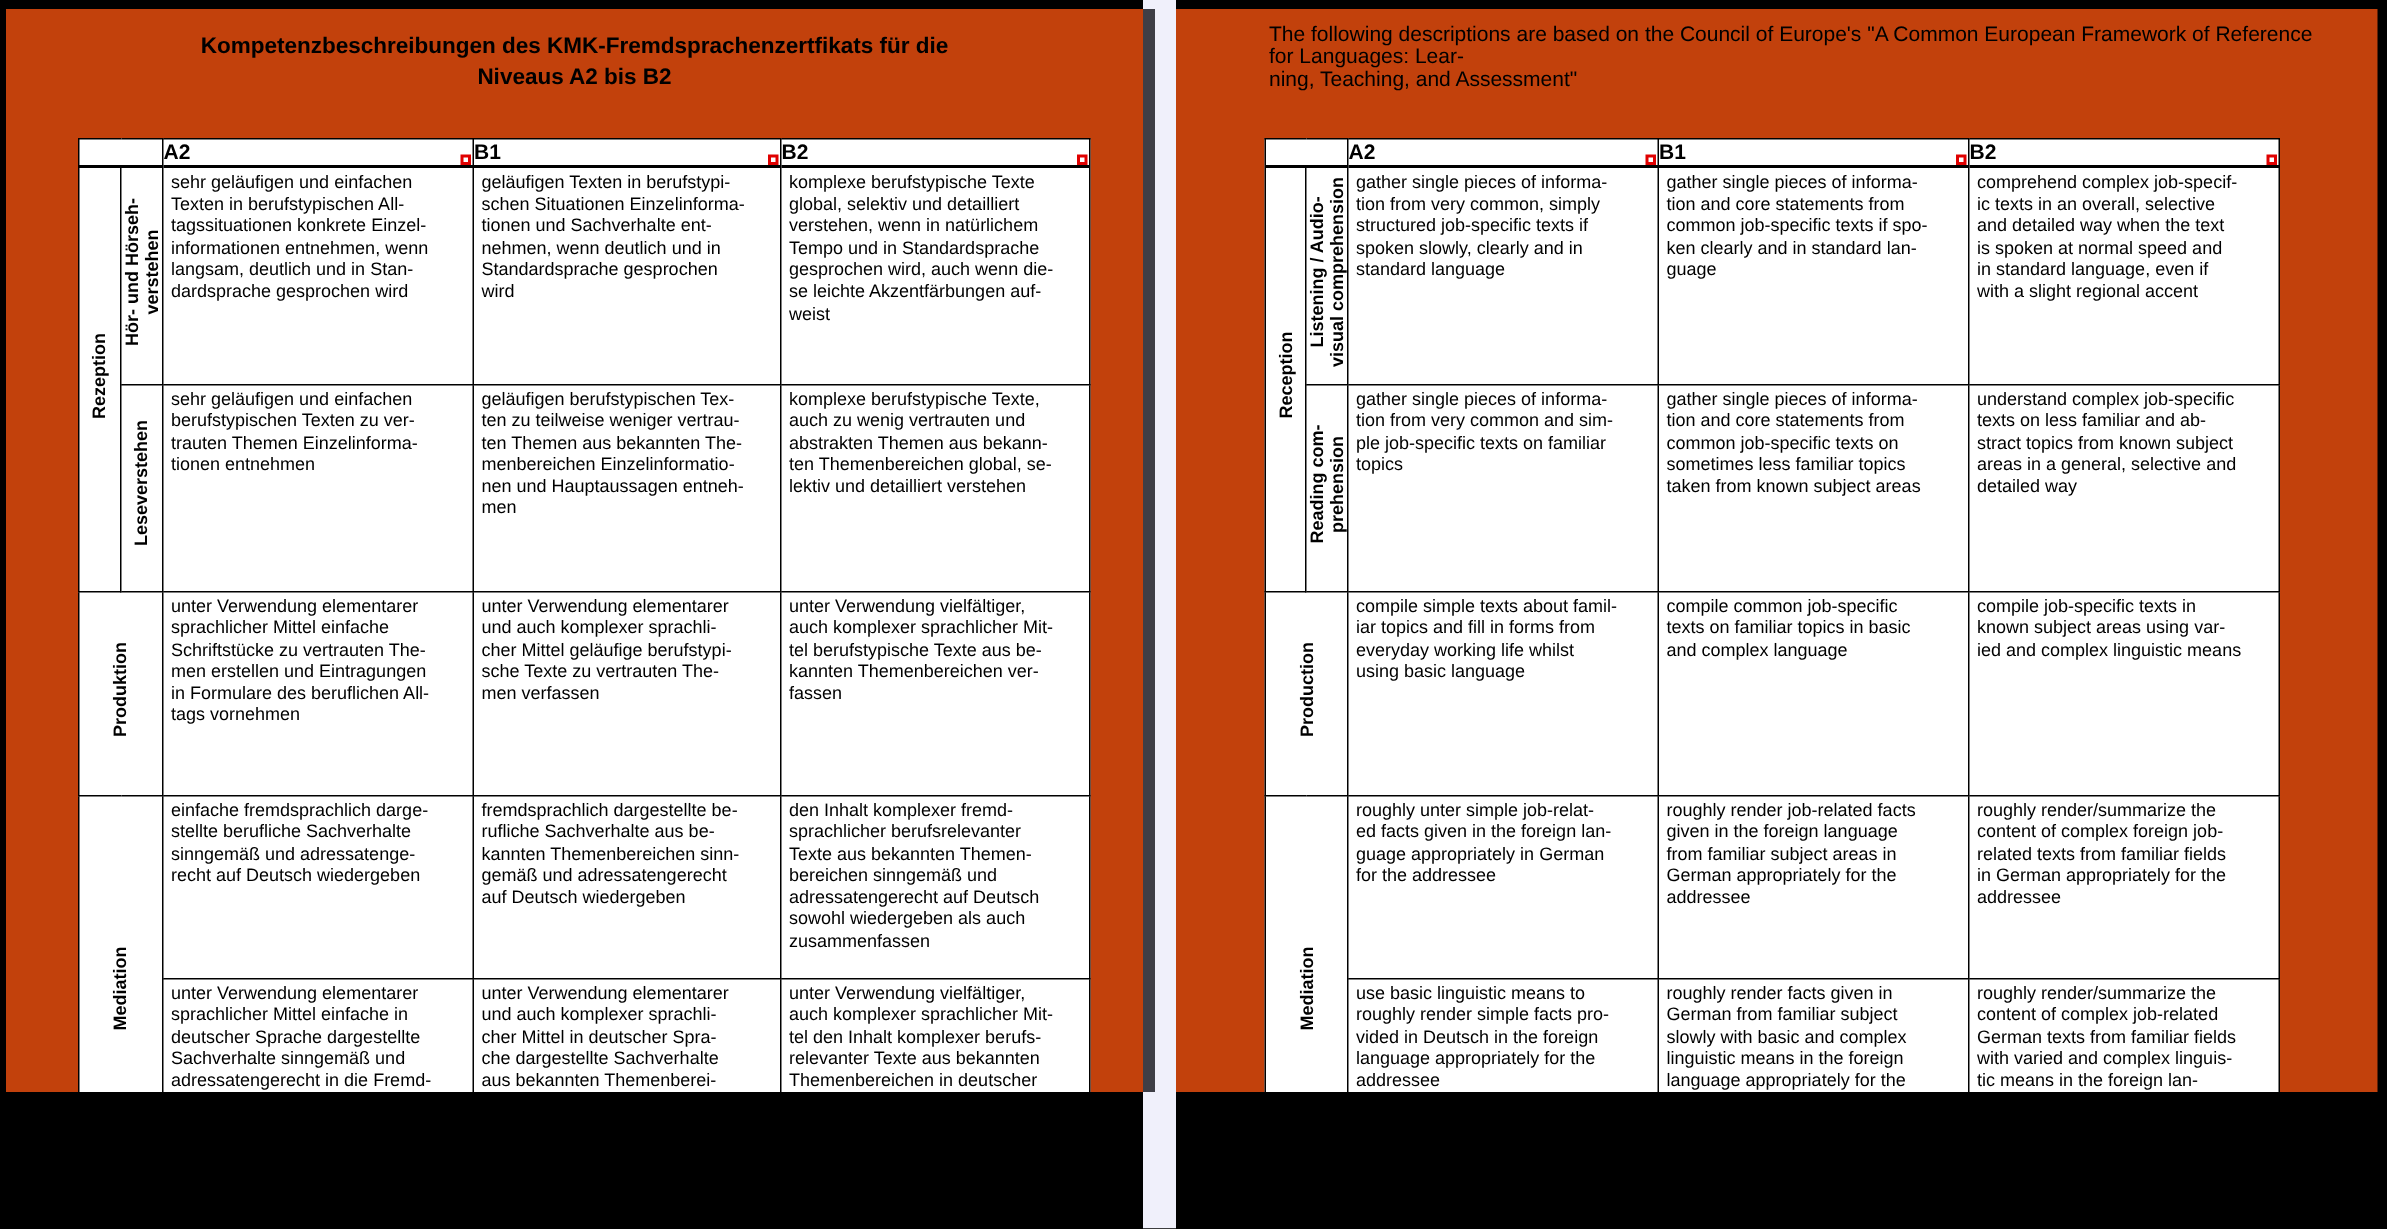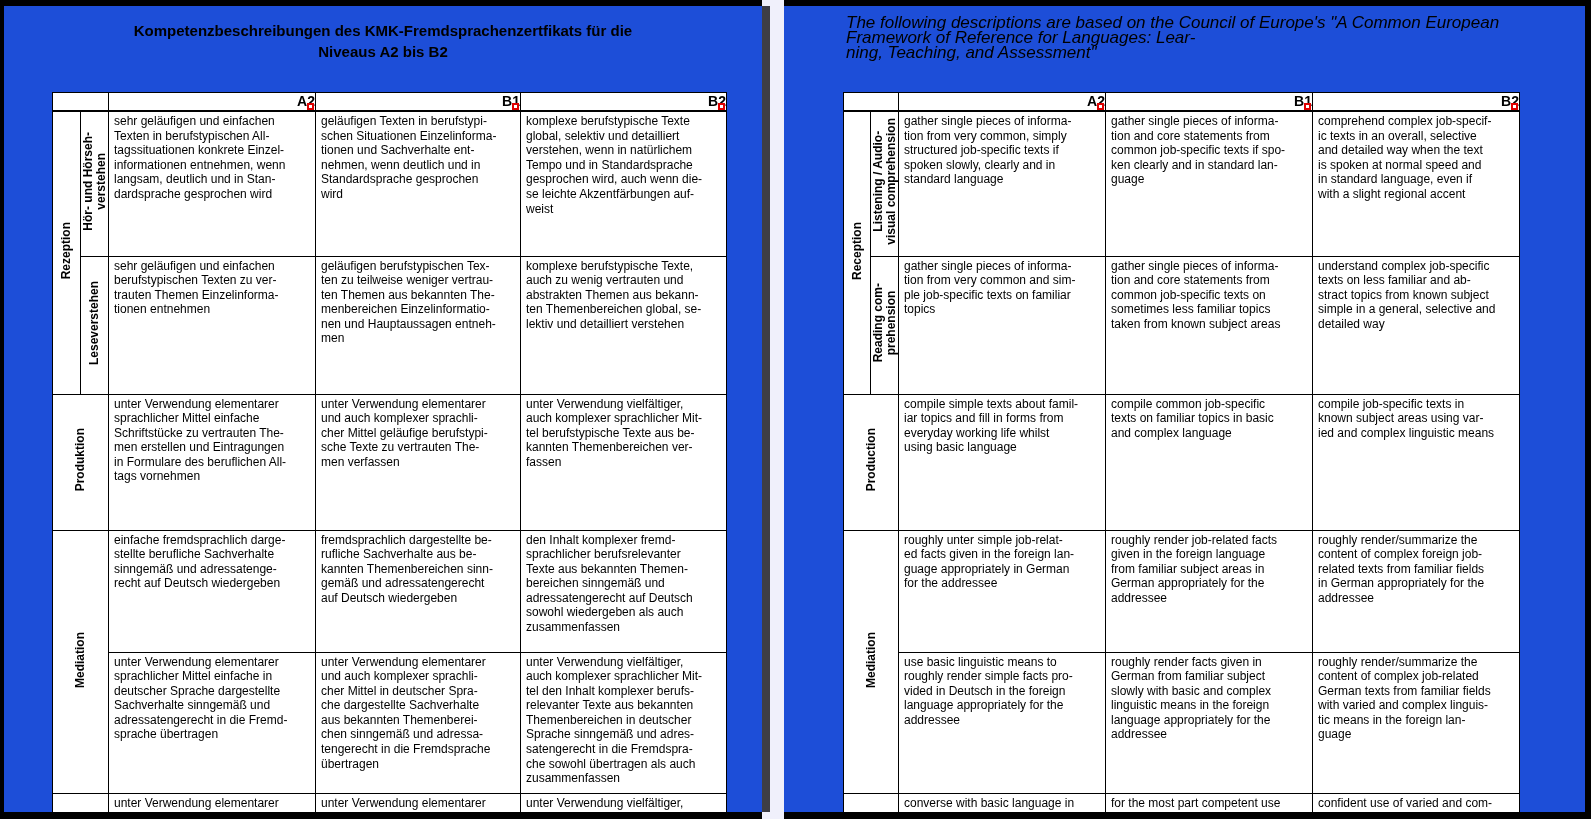--- a/index.html
+++ b/index.html
@@ -1,37 +1,37 @@
 <!DOCTYPE html>
 <html><head>
 <meta charset="utf-8">
 <style>
   html,body { margin:0; padding:0; }
   body {
     width:1591px; height:819px; position:relative; overflow:hidden;
     background:#000; font-family:"Liberation Sans", sans-serif; color:#000;
   }
   .gap-strip { position:absolute; left:762px; top:0; width:22px; height:819px; background:#f0f0fb; }
-  .page { position:absolute; top:6px; height:806px; background:#1d4ed8; overflow:hidden; }
+  .page { position:absolute; top:6px; height:722px; background:#c2410c; overflow:hidden; }
   #page-left { left:4px; width:766px; border-right:8px solid #3e3e46; box-sizing:border-box; }
   #page-right { left:784px; width:801px; }
   .page-title {
     font-weight:bold; font-size:15px; line-height:21px; text-align:center;
     white-space:pre-line; margin:14px 10px 0 10px;
   }
   .subtitle {
-    font-style:italic; font-size:17px; line-height:15px; white-space:pre-line;
+    font-size:14px; line-height:15px; white-space:pre-line;
     margin:9px 0 0 62px; width:700px;
   }
   table { border-collapse:collapse; position:absolute; table-layout:fixed; background:#fff; }
   #table-left  { left:48px; top:86px; }
   #table-right { left:59px; top:86px; }
   td, th { border:1px solid #000; }
   th.level {
-    font-weight:bold; font-size:14px; line-height:15px; text-align:right;
+    font-weight:bold; font-size:14px; line-height:15px; text-align:left;
     padding:0; position:relative; height:17px; border-bottom:2px solid #000;
   }
   th.corner { border-bottom:2px solid #000; }
   td.cell {
     vertical-align:top; padding:2px 2px 2px 5px; font-size:12px; line-height:14.6px;
     white-space:pre-line; overflow:hidden;margin-left:24px;
   }
   td.lbl { vertical-align:middle; text-align:center; padding:0; overflow:hidden; }
   .vlabel {
     writing-mode:vertical-rl; transform:rotate(180deg); display:inline-block;
@@ -233,21 +233,21 @@
 ple job-specific texts on familiar
 topics</td>
         <td class="cell">gather single pieces of informa-
 tion and core statements from
 common job-specific texts on
 sometimes less familiar topics
 taken from known subject areas</td>
         <td class="cell">understand complex job-specific
 texts on less familiar and ab-
 stract topics from known subject
-simple in a general, selective and
+areas in a general, selective and
 detailed way</td>
       </tr>
       <tr class="r3">
         <td class="lbl" colspan="2"><span class="vlabel">Production</span></td>
         <td class="cell">compile simple texts about famil-
 iar topics and fill in forms from
 everyday working life whilst
 using basic language</td>
         <td class="cell">compile common job-specific
 texts on familiar topics in basic

